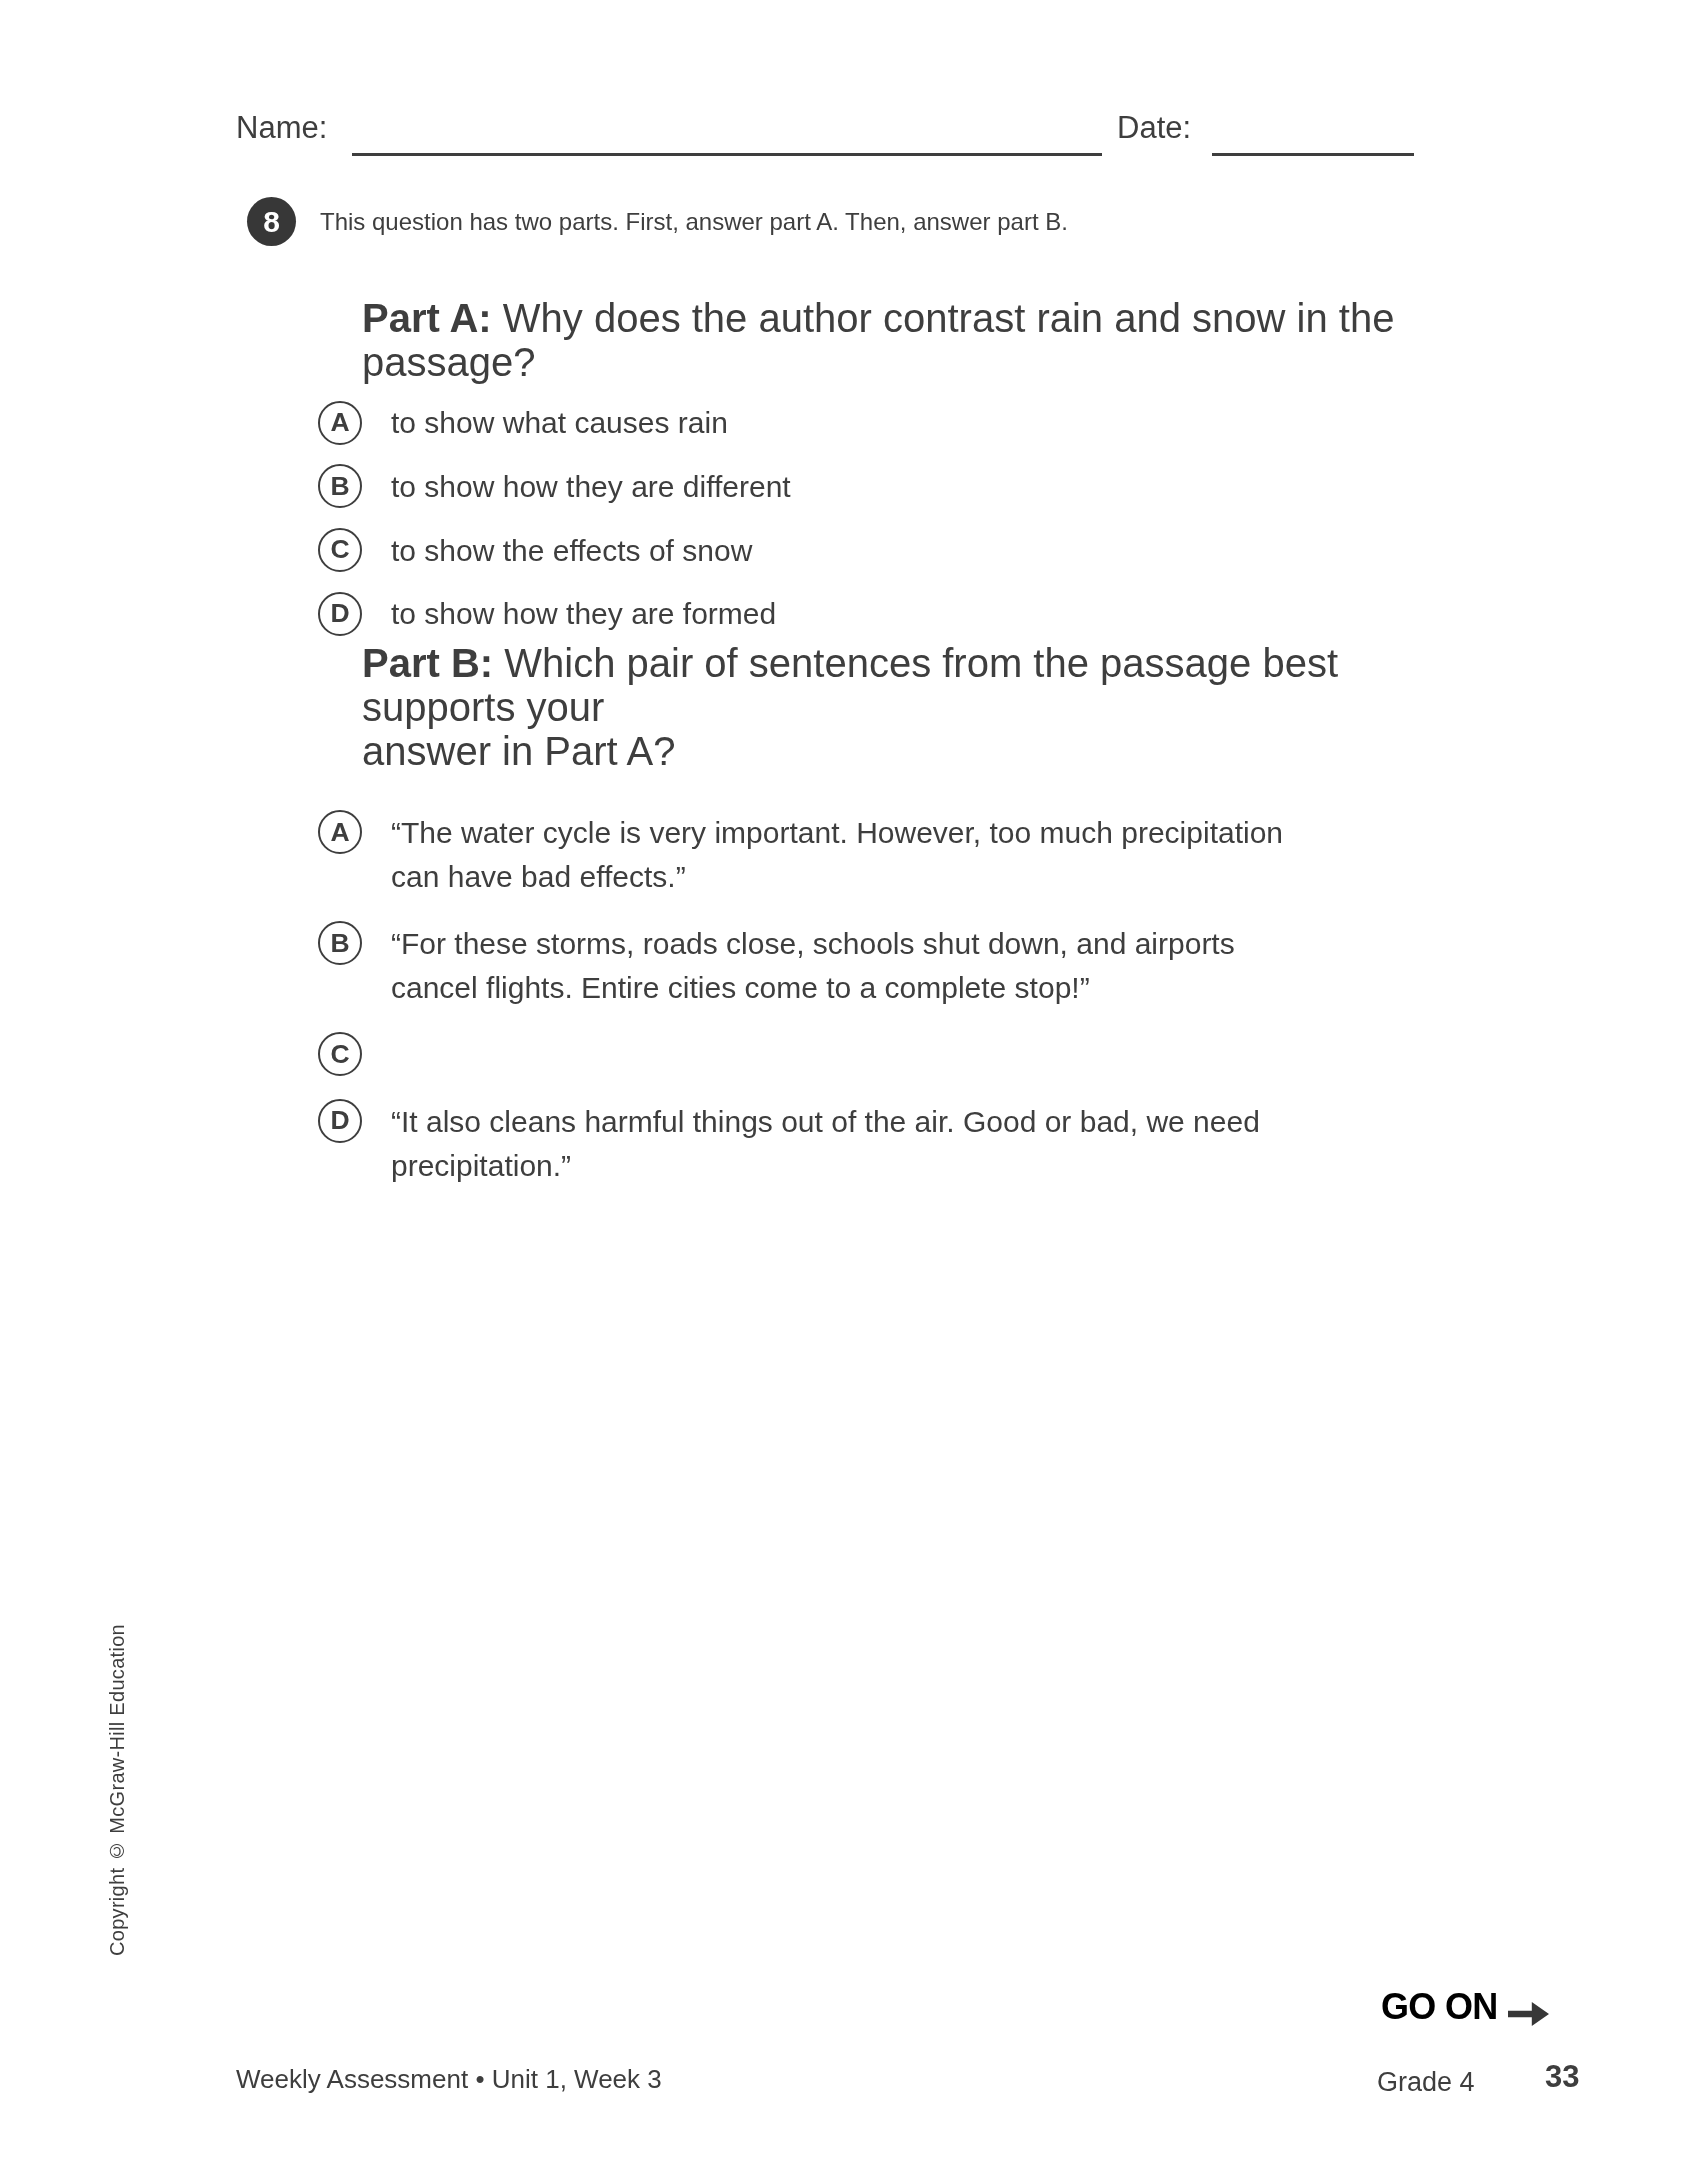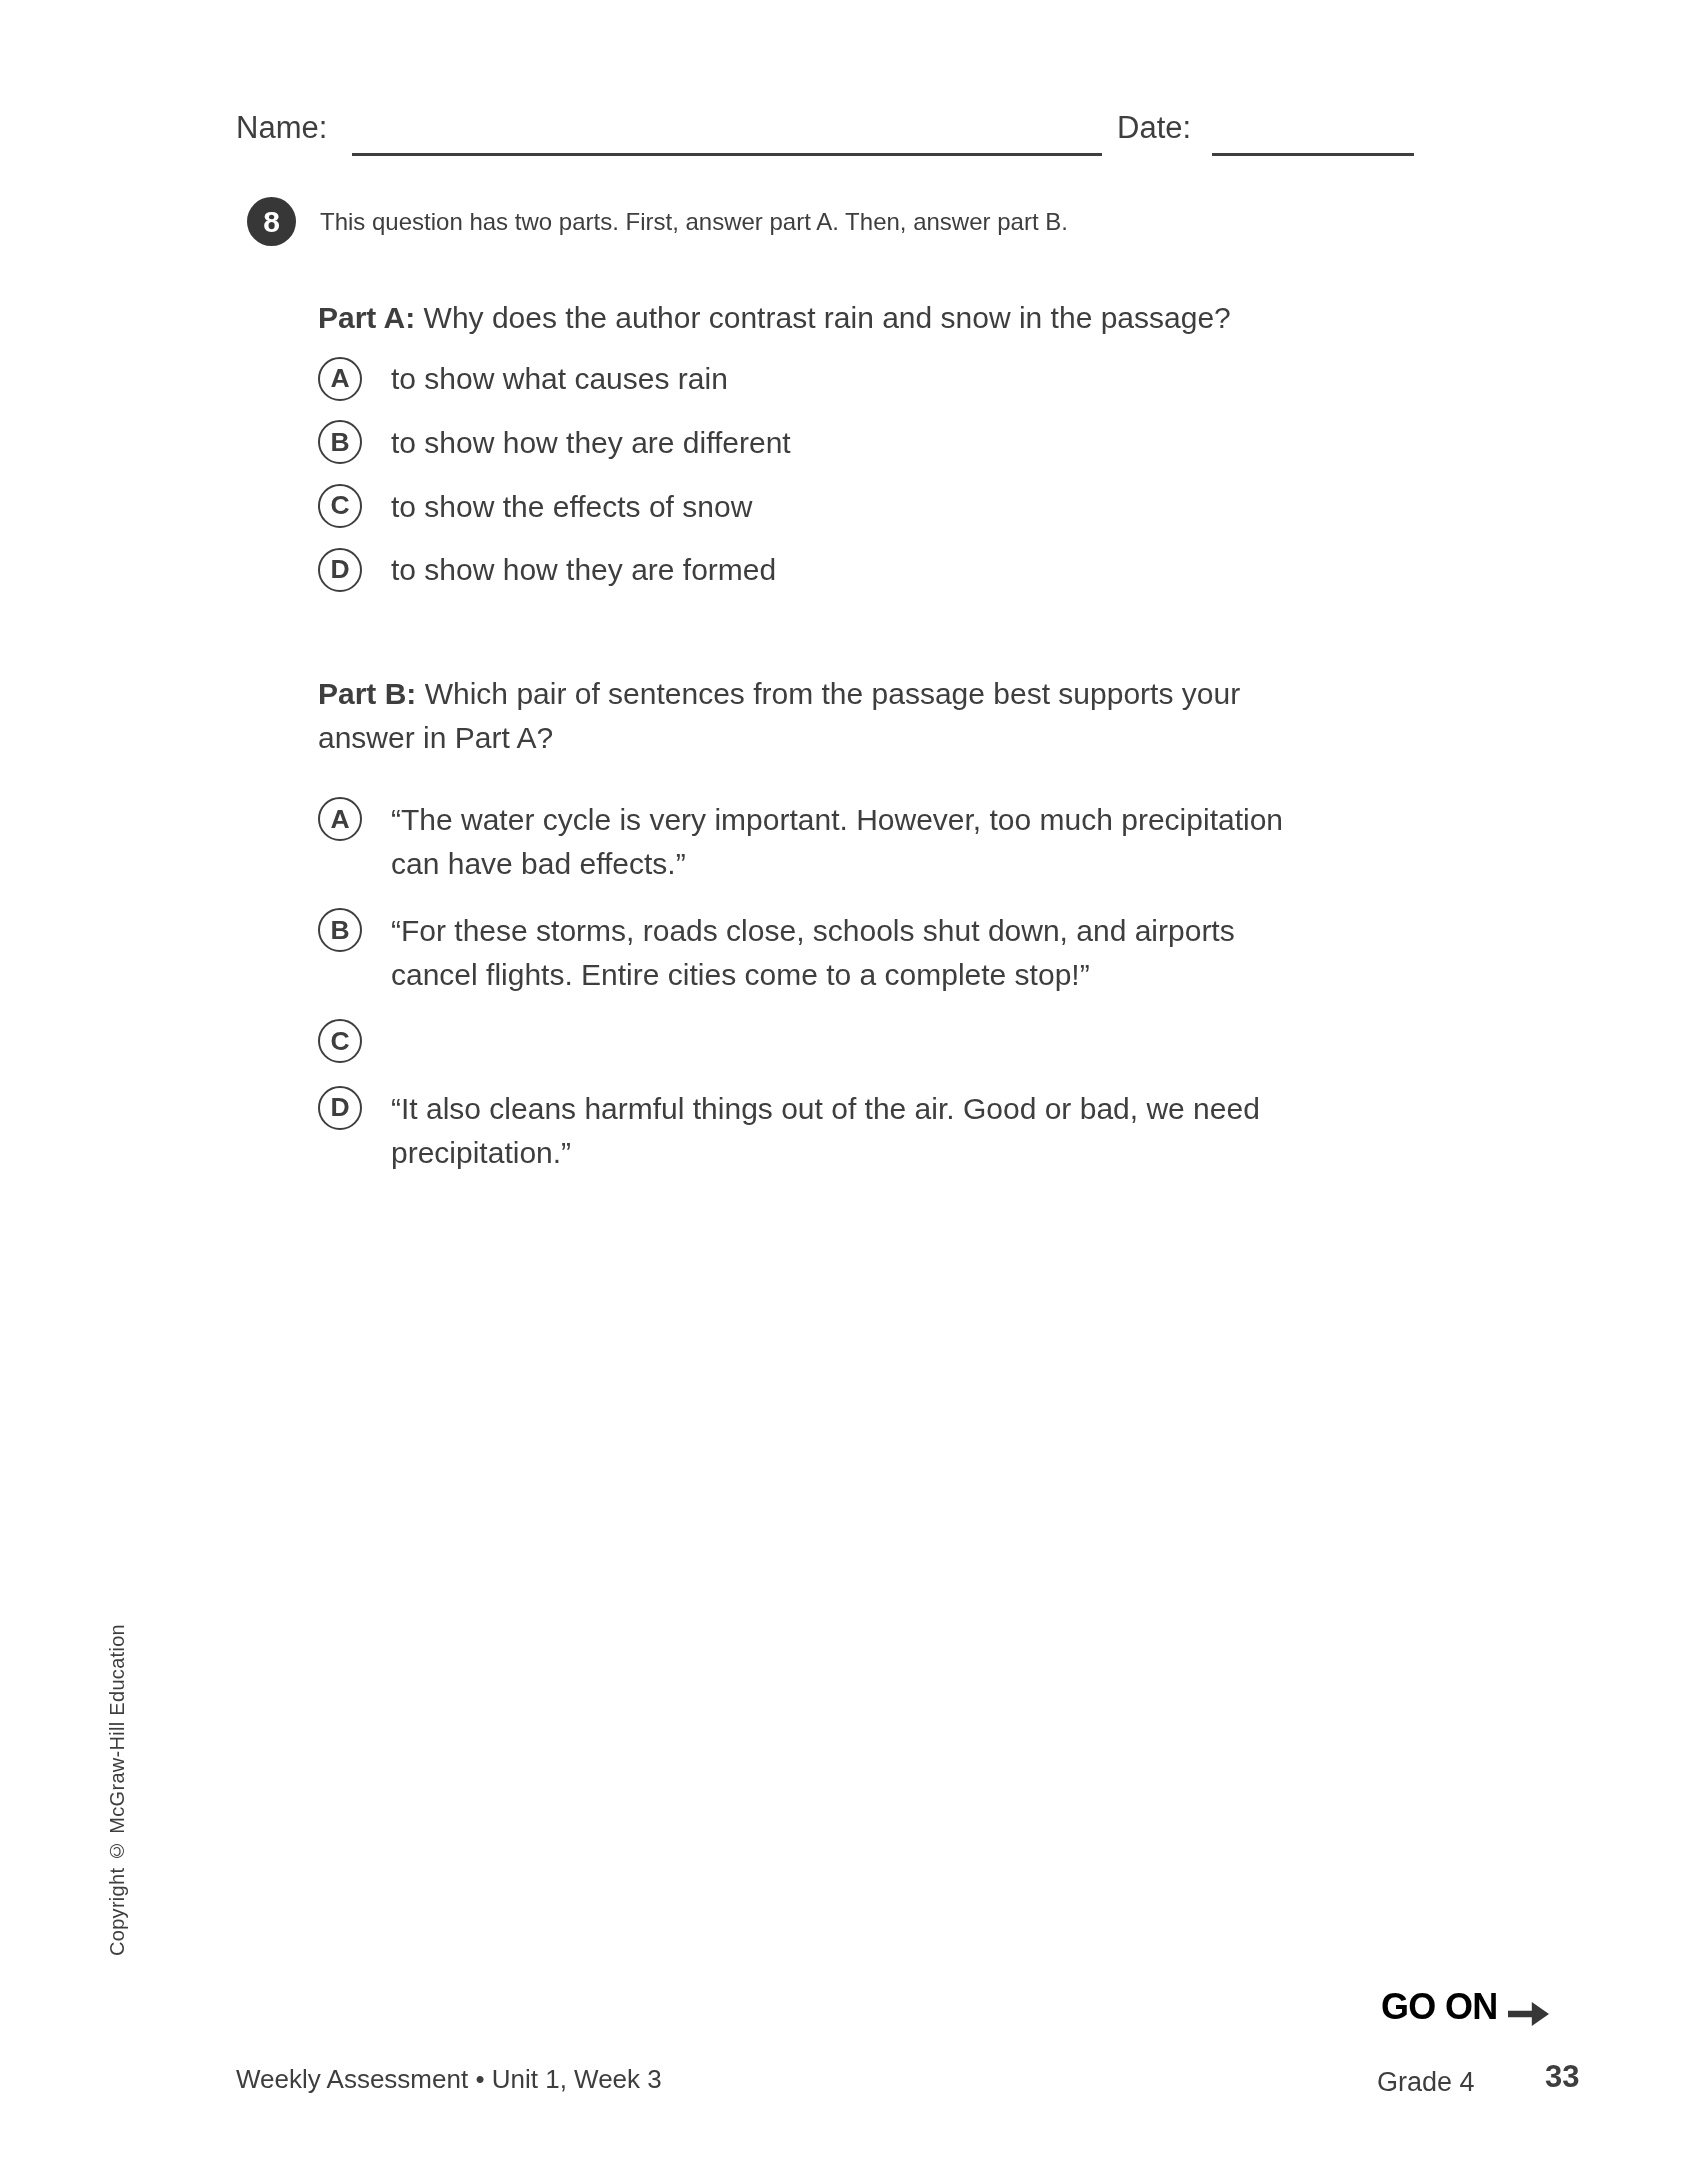--- a/index.html
+++ b/index.html
@@ -30,23 +30,23 @@
     font-size: 30px; font-weight: bold;
   }
   .q-prompt {
     position: absolute; left: 320px; top: 197px;
     font-size: 24px; line-height: 49px; white-space: nowrap;
   }
 
   
   .section { position: absolute; left: 318px; width: 1184px; }
   #part-a-section { top: 296px; }
-  #part-b-section { top: 672px; }
+  #part-b-section { top: 641px; }
 
-  .part-heading { font-size: 30px; line-height: 44px; white-space: pre-line; }
+  .part-heading { font-size: 40px; line-height: 44px; white-space: pre-line; margin-left: 44px; }
   .part-heading b { font-weight: bold; }
 
   .opt-row { display: flex; align-items: flex-start; margin-top: 19px; }
   #part-a-section .opt-row.first { margin-top: 16.5px; }
   #part-b-section .opt-row { margin-top: 22.5px; }
   #part-b-section .opt-row.first { margin-top: 37px; }
 
   .opt-circle {
     flex: 0 0 auto;
     width: 40px; height: 40px;

